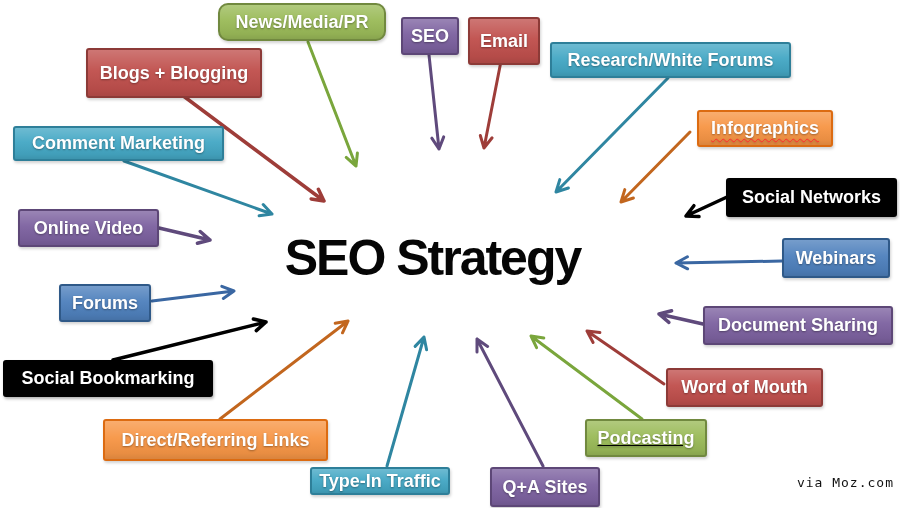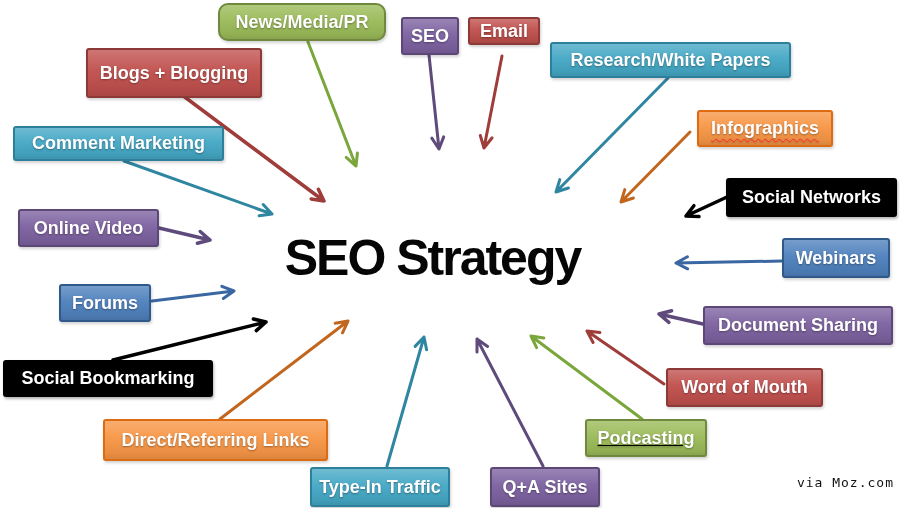--- a/index.html
+++ b/index.html
@@ -68,25 +68,25 @@
   </div>
   <div class="node" data-color="teal" style="left: 13px; top: 126px; width: 211px; height: 35px; background-color: rgb(69, 168, 197); border-color: rgb(46, 127, 153);">
     <span class="node-label">Comment Marketing</span>
   </div>
   <div class="node" data-color="purple" style="left: 18px; top: 209px; width: 141px; height: 38px; background-color: rgb(125, 98, 160); border-color: rgb(93, 71, 119);">
     <span class="node-label">Online Video</span>
   </div>
   <div class="node" data-color="purple" style="left: 401px; top: 17px; width: 58px; height: 38px; background-color: rgb(125, 98, 160); border-color: rgb(93, 71, 119);">
     <span class="node-label">SEO</span>
   </div>
-  <div class="node" data-color="red" style="left: 468px; top: 17px; width: 72px; height: 28px; background-color: rgb(192, 80, 77); border-color: rgb(140, 58, 55);">
+  <div class="node" data-color="red" style="left: 468px; top: 17px; width: 72px; height: 48px; background-color: rgb(192, 80, 77); border-color: rgb(140, 58, 55);">
     <span class="node-label">Email</span>
   </div>
   <div class="node" data-color="teal" style="left: 550px; top: 42px; width: 241px; height: 36px; background-color: rgb(69, 168, 197); border-color: rgb(46, 127, 153);">
-    <span class="node-label">Research/White Papers</span>
+    <span class="node-label">Research/White Forums</span>
   </div>
   <div class="node" data-color="orange" style="left: 697px; top: 110px; width: 136px; height: 37px; background-color: rgb(247, 150, 70); border-color: rgb(220, 107, 17);">
     <span class="node-label squiggle">Infographics</span>
   </div>
   <div class="node" data-color="black" style="left: 726px; top: 178px; width: 171px; height: 39px; background-color: rgb(0, 0, 0); border-color: rgb(0, 0, 0);">
     <span class="node-label">Social Networks</span>
   </div>
   <div class="node" data-color="blue" style="left: 782px; top: 238px; width: 108px; height: 40px; background-color: rgb(79, 129, 189); border-color: rgb(47, 89, 136);">
     <span class="node-label">Webinars</span>
   </div>
@@ -95,21 +95,21 @@
   </div>
   <div class="node" data-color="red" style="left: 666px; top: 368px; width: 157px; height: 39px; background-color: rgb(192, 80, 77); border-color: rgb(140, 58, 55);">
     <span class="node-label">Word of Mouth</span>
   </div>
   <div class="node" data-color="green" style="left: 585px; top: 419px; width: 122px; height: 38px; background-color: rgb(155, 187, 89); border-color: rgb(113, 137, 63); text-decoration: underline;">
     <span class="node-label">Podcasting</span>
   </div>
   <div class="node" data-color="purple" style="left: 490px; top: 467px; width: 110px; height: 40px; background-color: rgb(125, 98, 160); border-color: rgb(93, 71, 119);">
     <span class="node-label">Q+A Sites</span>
   </div>
-  <div class="node" data-color="teal" style="left: 310px; top: 467px; width: 140px; height: 40px; background-color: rgb(69, 168, 197); border-color: rgb(46, 127, 153);">
+  <div class="node" data-color="teal" style="left: 310px; top: 467px; width: 140px; height: 28px; background-color: rgb(69, 168, 197); border-color: rgb(46, 127, 153);">
     <span class="node-label">Type-In Traffic</span>
   </div>
   <div class="node" data-color="orange" style="left: 103px; top: 419px; width: 225px; height: 42px; background-color: rgb(247, 150, 70); border-color: rgb(220, 107, 17);">
     <span class="node-label">Direct/Referring Links</span>
   </div>
   <div class="node" data-color="black" style="left: 3px; top: 360px; width: 210px; height: 37px; background-color: rgb(0, 0, 0); border-color: rgb(0, 0, 0); justify-content: center;">
     <span class="node-label">Social Bookmarking</span>
   </div>
   <div class="node" data-color="blue" style="left: 59px; top: 284px; width: 92px; height: 38px; background-color: rgb(79, 129, 189); border-color: rgb(47, 89, 136);">
     <span class="node-label">Forums</span>

